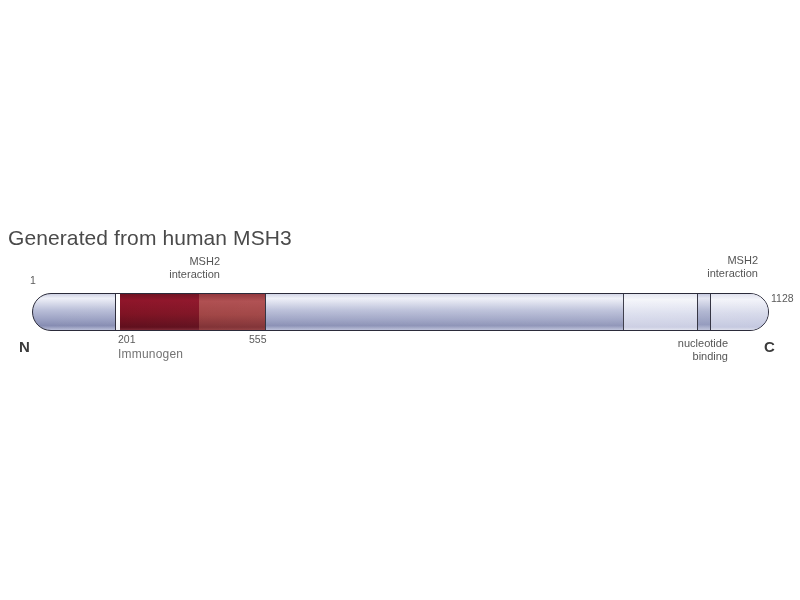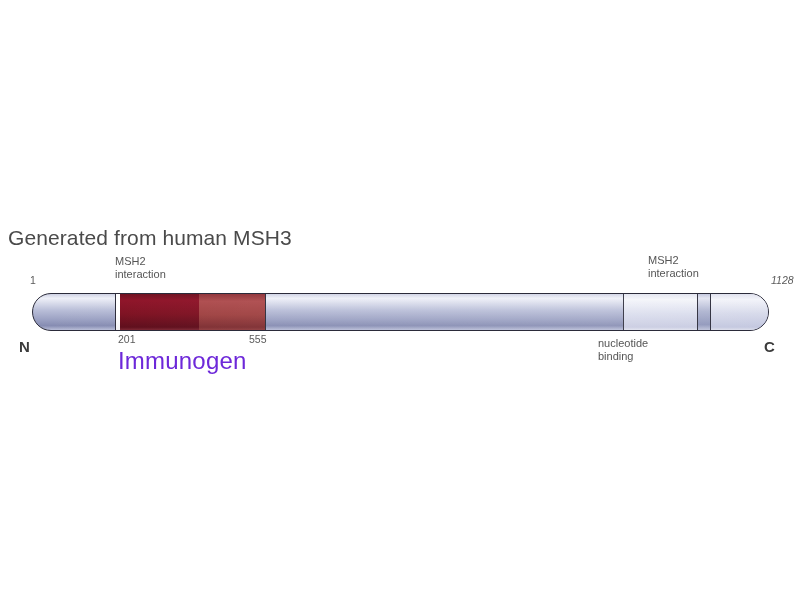--- a/index.html
+++ b/index.html
@@ -144,21 +144,21 @@
         #c3c7df 92%,
         #dcdeeb 100%);
   }
 
   
   .ann {
     position: absolute;
     color: #555555;
     font-size: 11px;
     line-height: 13px;
-    text-align: left;
+    text-align: right;
     white-space: nowrap;
   }
   .ann .ln { display: block; }
 
   .tick-num {
     position: absolute;
     color: #5a5a5a;
     font-size: 10.5px;
     white-space: nowrap;
   }
@@ -171,31 +171,31 @@
     white-space: nowrap;
   }
 
   #label-msh2-left { left: 115px; top: 255px; width: 105px; }
   #label-msh2-right { left: 648px; top: 254px; width: 110px; }
   #label-nucleotide { left: 598px; top: 337px; width: 130px; }
 
   #num-start { left: 30px; top: 274px; }
   #num-126   { left: 118px; top: 333px; }
   #num-349   { left: 249px; top: 333px; }
-  #num-end   { left: 771px; top: 274px; font-style: italic; }
+  #num-end   { left: 771px; top: 292px; }
 
   #term-n { left: 19px; top: 338px; }
   #term-c { left: 764px; top: 338px; }
 
   #label-immunogen {
     position: absolute;
     left: 118px;
     top: 347px;
-    color: #6d28d9;
-    font-size: 24px;
+    color: #737373;
+    font-size: 12px;
     letter-spacing: 0.2px;
     white-space: nowrap;
   }
 </style>
 </head>
 <body>
 
 <div id="figure">
 
   <div id="title">Generated from human MSH3</div>

